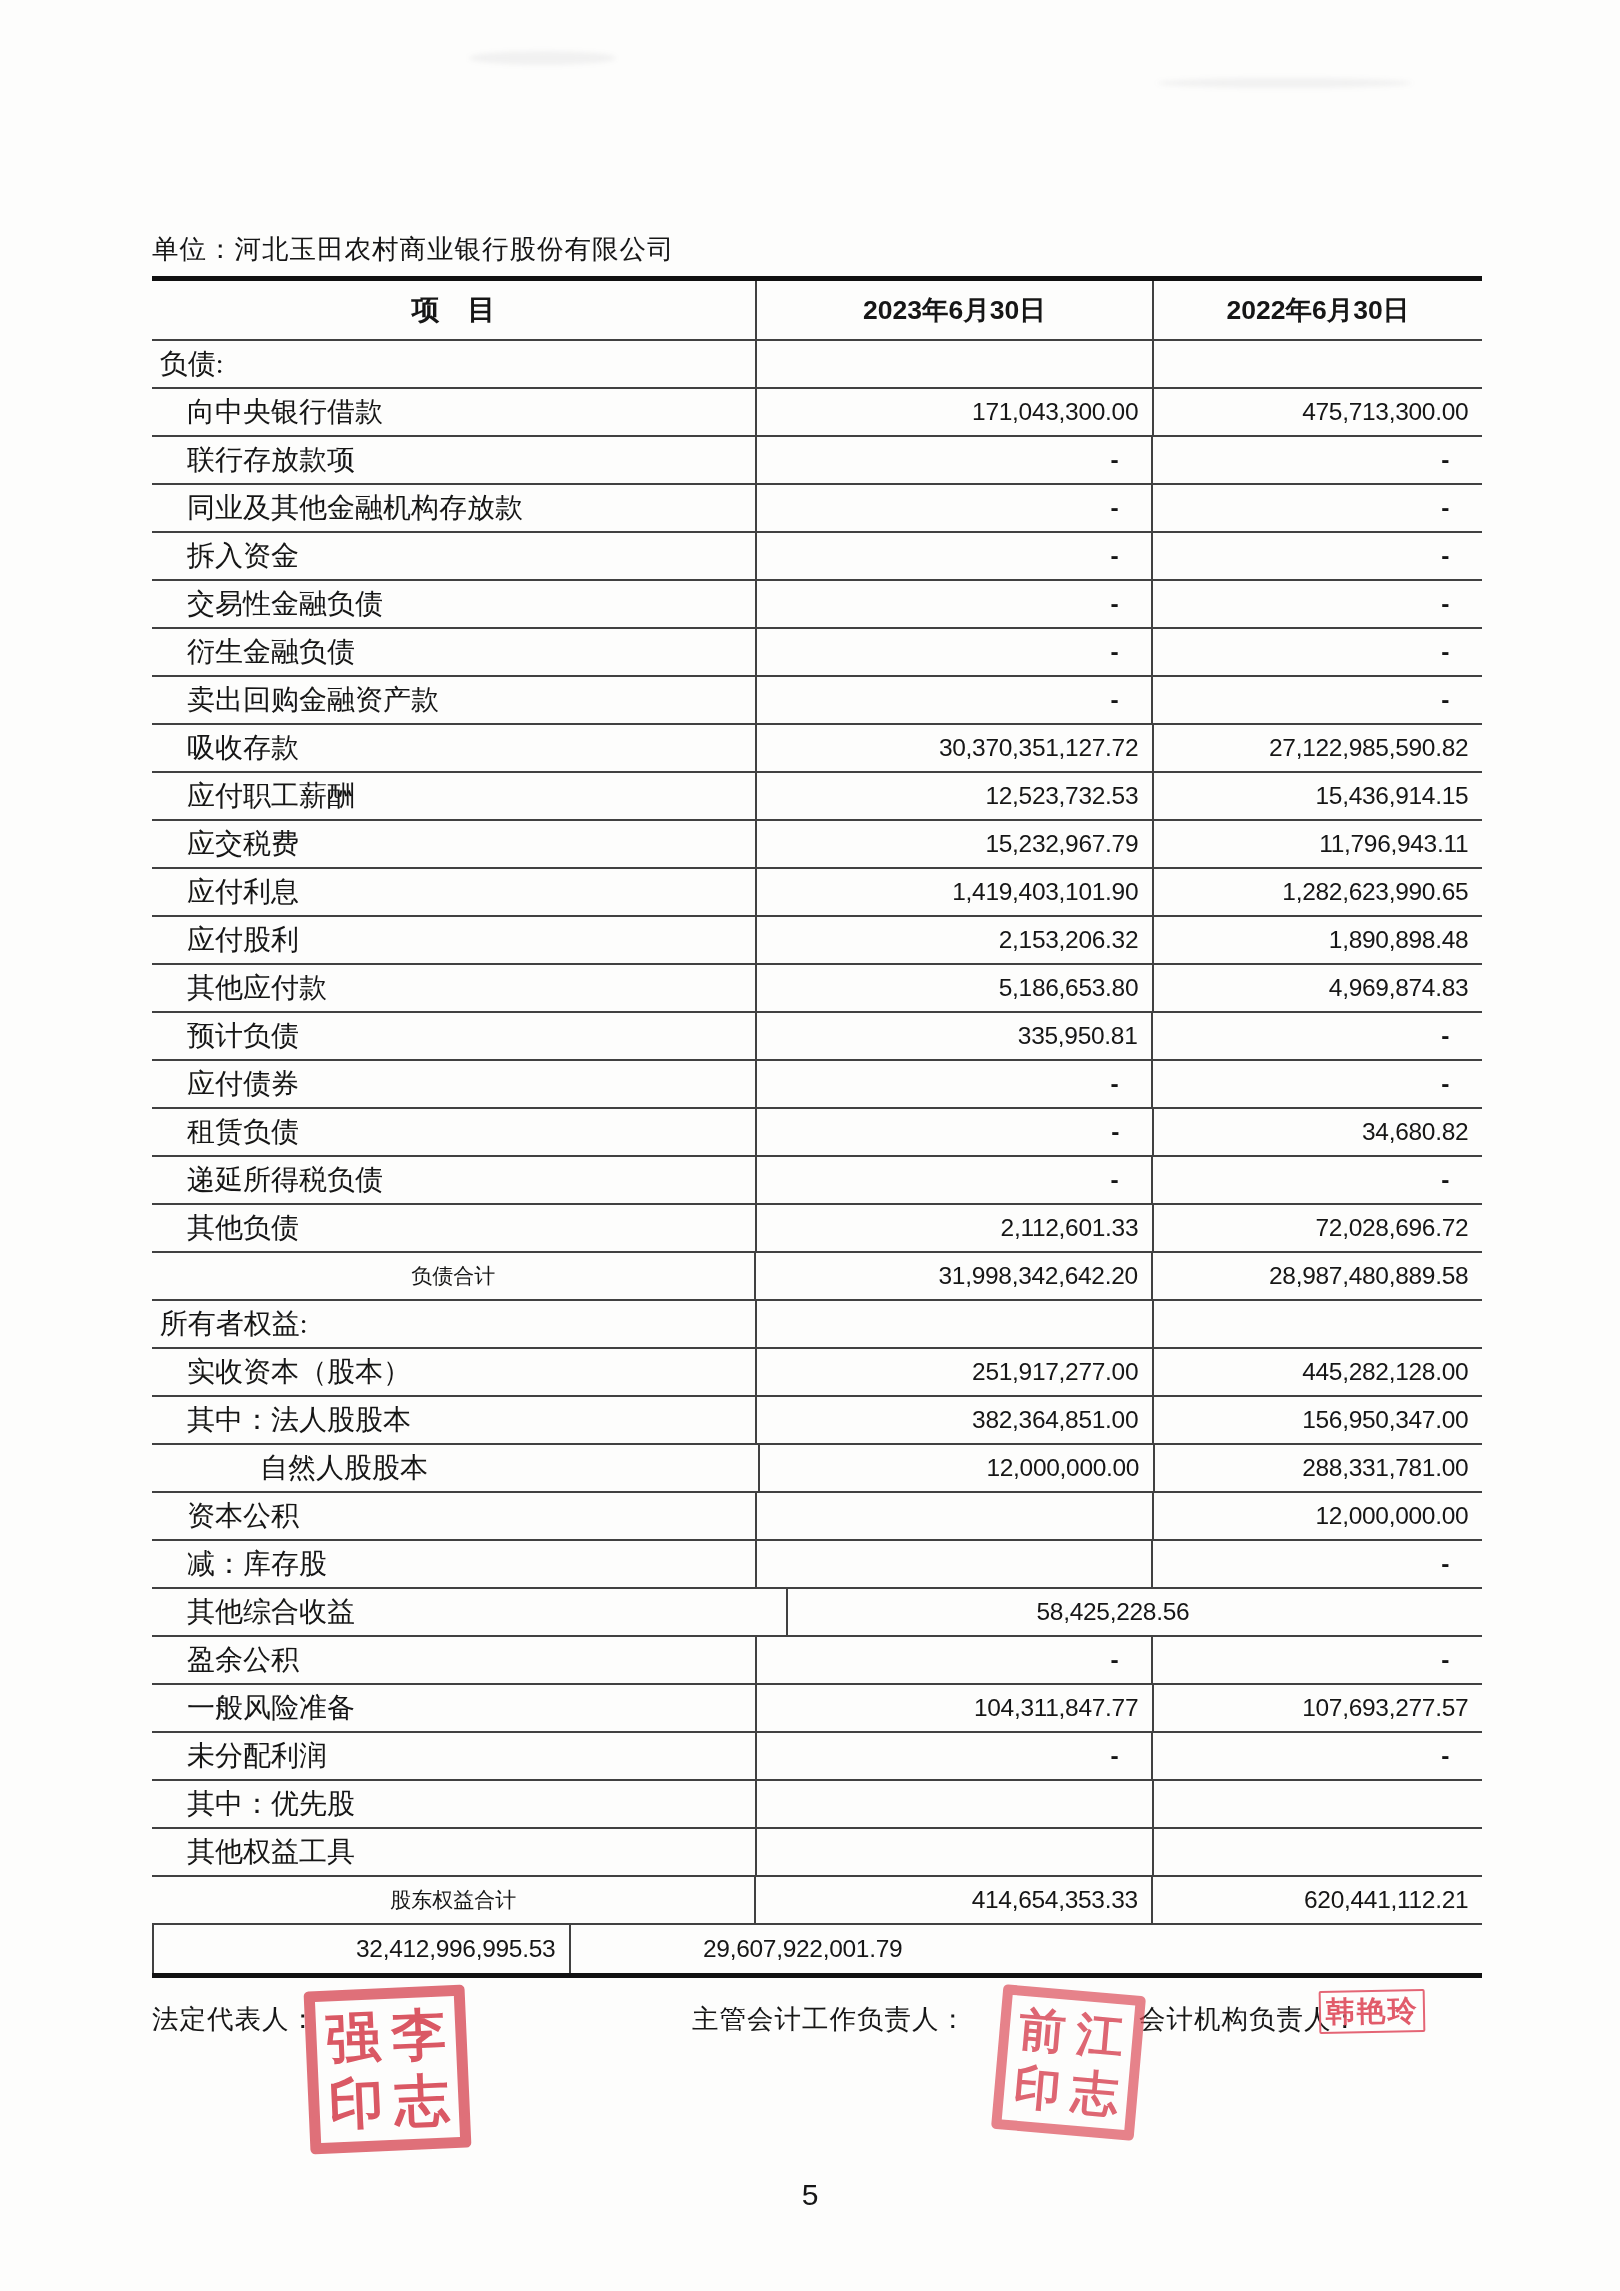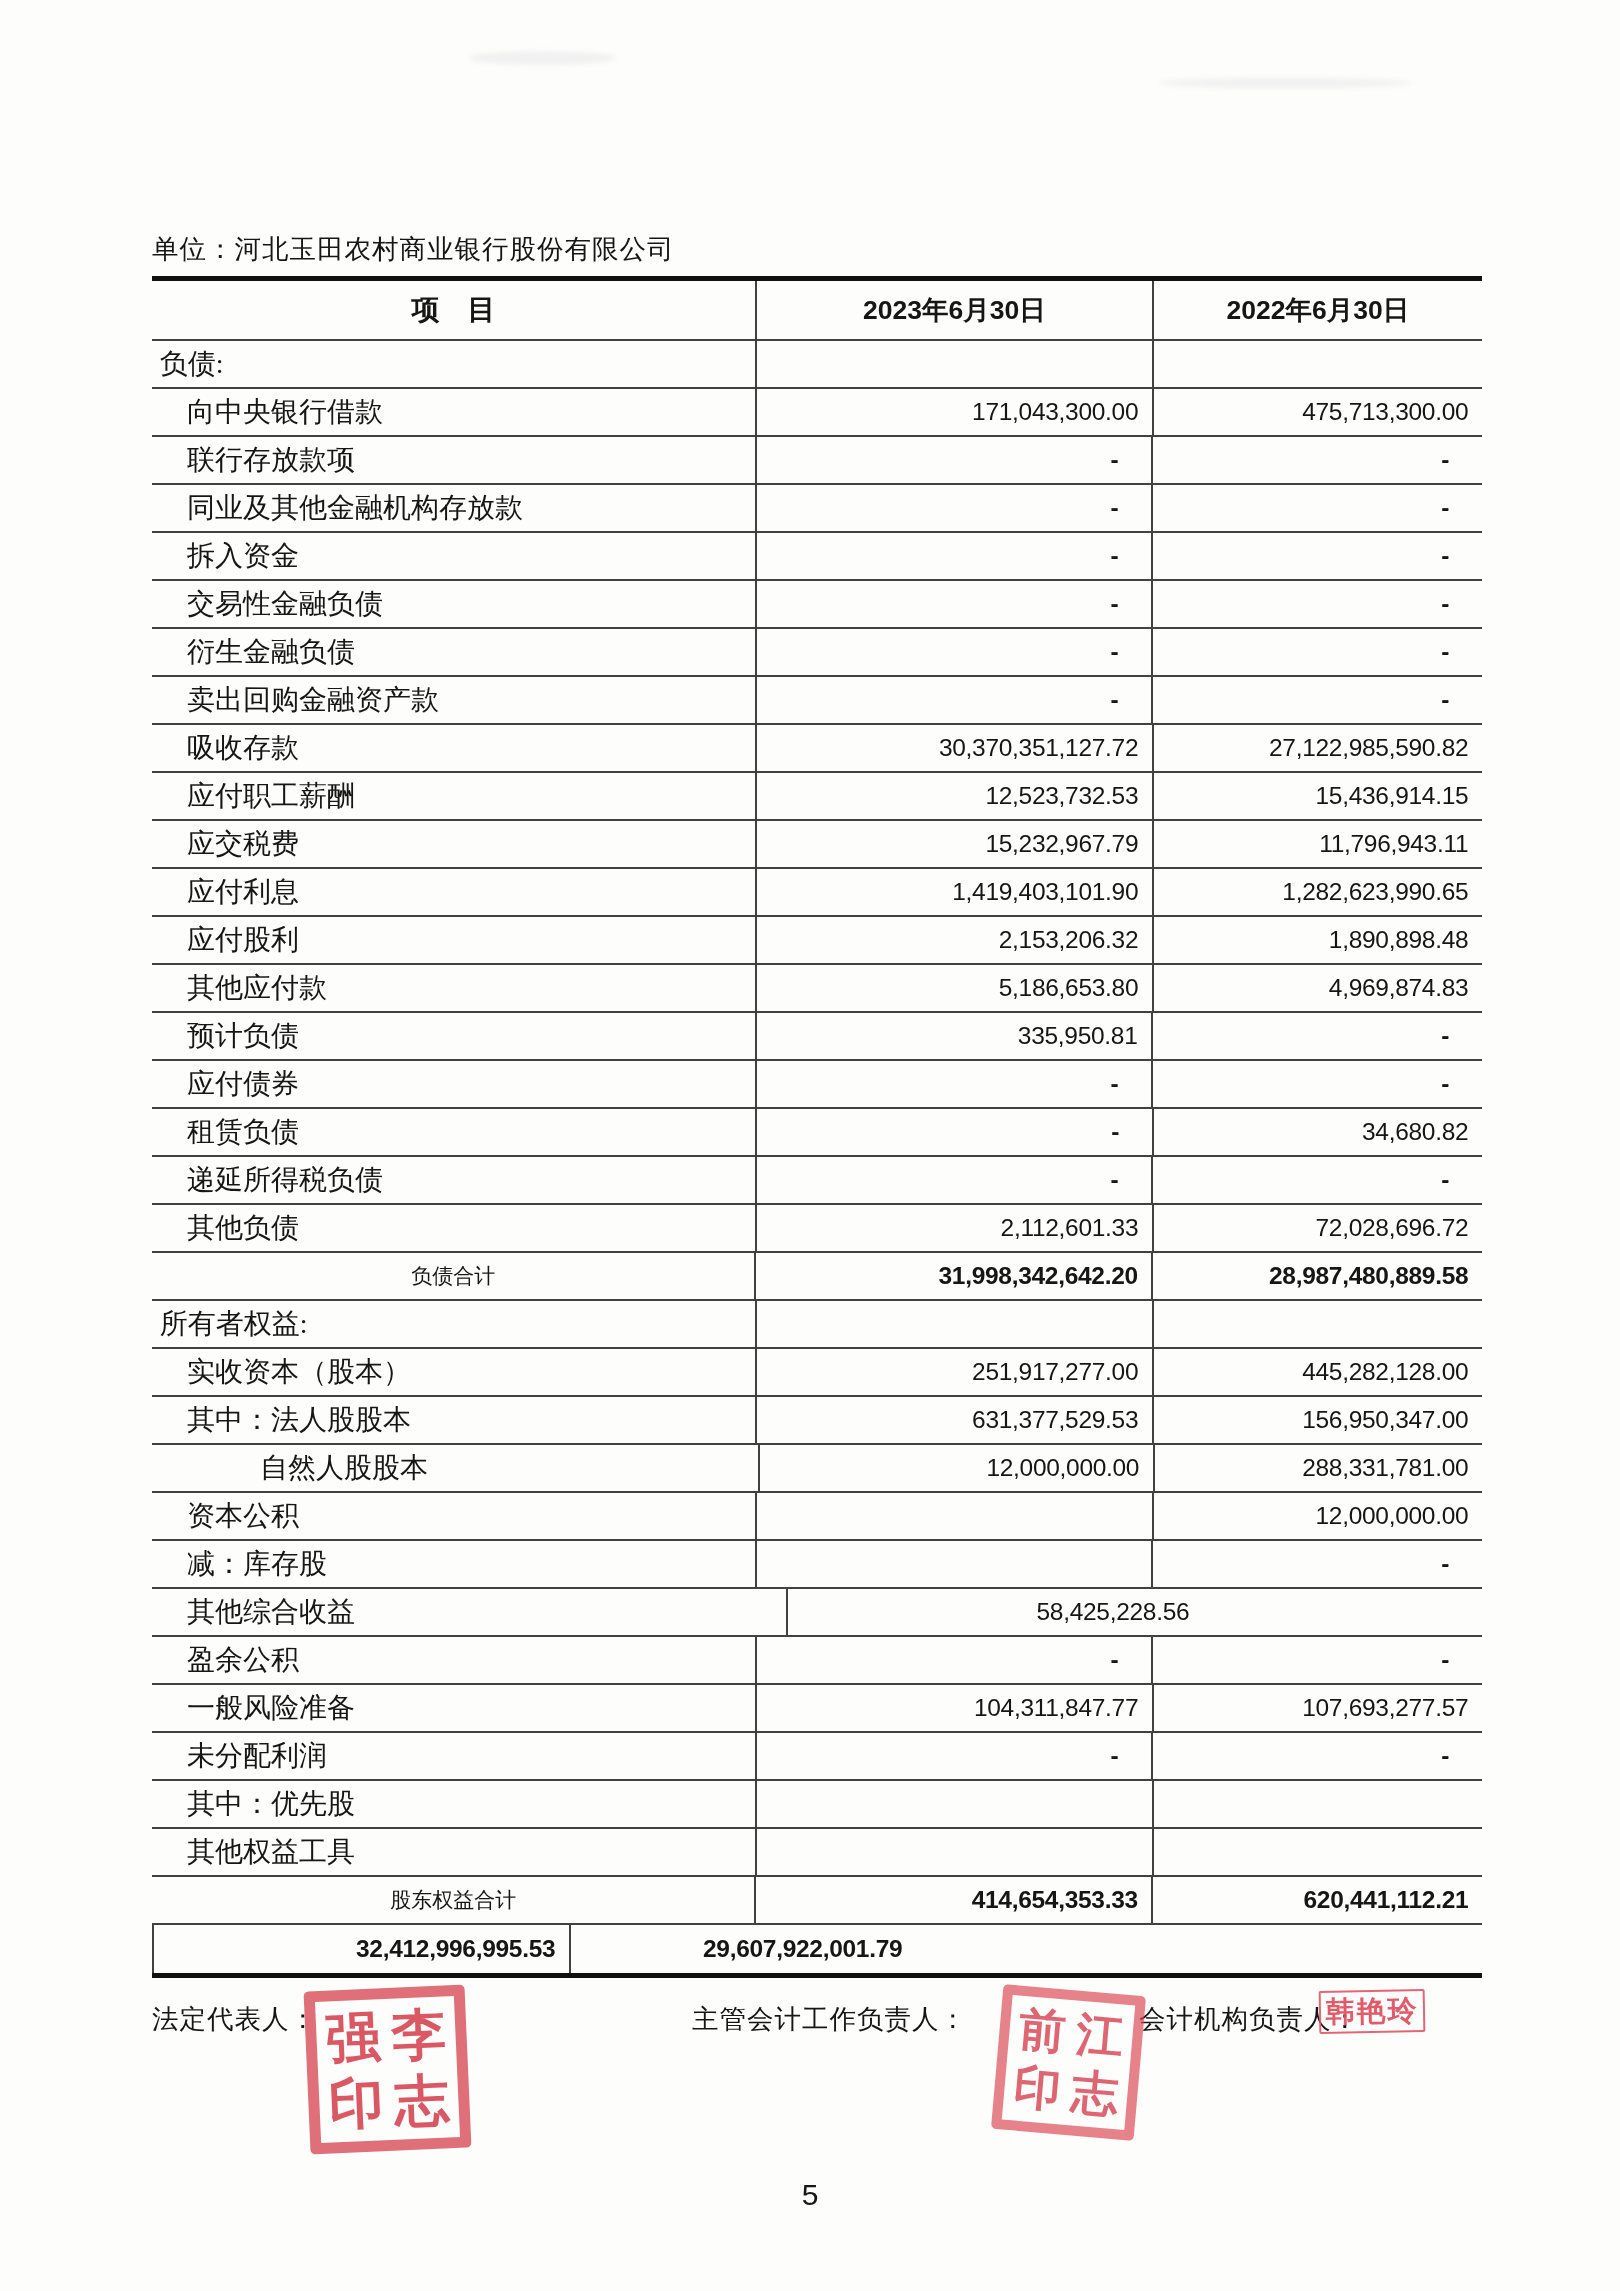--- a/index.html
+++ b/index.html
@@ -37,21 +37,21 @@
   .row .c1{font-size:28px;padding-left:35px;}
   .row.section .c1{padding-left:7.8px;}
   .row.item2 .c1{padding-left:108px;}
   .row.total .c1{justify-content:center;padding-left:0;font-weight:normal;font-size:21px;}
   .row .c2,.row .c3{
     justify-content:flex-end;padding-right:13.7px;
     font-family:"Liberation Sans","DejaVu Sans",sans-serif;
     font-size:24.5px;letter-spacing:-0.3px;
   }
   .row .td.dash{padding-right:33px;font-weight:bold;}
-  .row.total .c2,.row.total .c3{font-weight:bold;}
+  .row.total .c2,.row.total .c3{font-weight:normal;}
   .thead .c2,.thead .c3{font-family:"Liberation Sans","DejaVu Sans",sans-serif;font-size:26.5px;}
   
   .sig-label{position:absolute;font-size:26.5px;letter-spacing:1px;}
   .lbl-legal{left:152px;top:2001px;}
   .lbl-chief{left:692px;top:2001px;}
   .lbl-org{left:1139px;top:2001px;}
   .seal{
     position:absolute;box-sizing:border-box;
     display:grid;grid-template-columns:1fr 1fr;grid-template-rows:1fr 1fr;
     align-items:center;justify-items:center;
@@ -208,21 +208,21 @@
           <div class="td c2"></div>
           <div class="td c3"></div>
         </div>
         <div class="tr row item">
           <div class="td c1">实收资本（股本）</div>
           <div class="td c2">251,917,277.00</div>
           <div class="td c3">445,282,128.00</div>
         </div>
         <div class="tr row item">
           <div class="td c1">其中：法人股股本</div>
-          <div class="td c2">631,377,529.53</div>
+          <div class="td c2">382,364,851.00</div>
           <div class="td c3">156,950,347.00</div>
         </div>
         <div class="tr row item2">
           <div class="td c1">自然人股股本</div>
           <div class="td c2">12,000,000.00</div>
           <div class="td c3">288,331,781.00</div>
         </div>
         <div class="tr row item">
           <div class="td c1">资本公积</div>
           <div class="td c2"></div>

